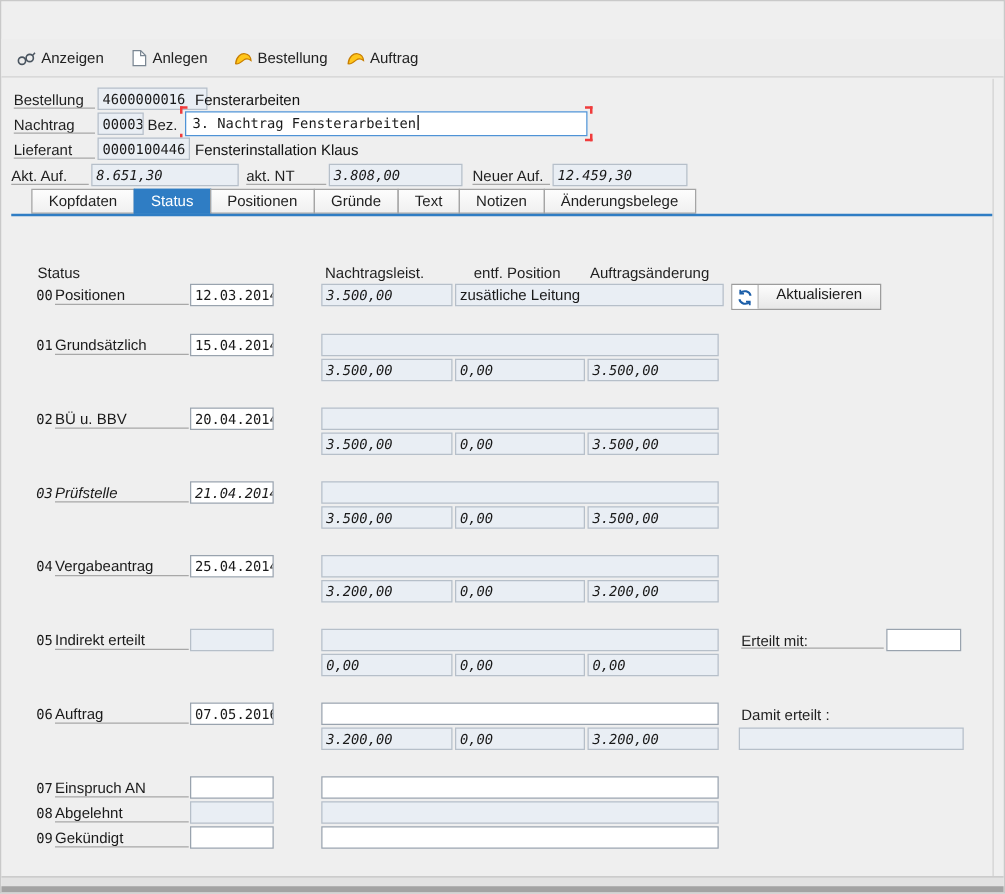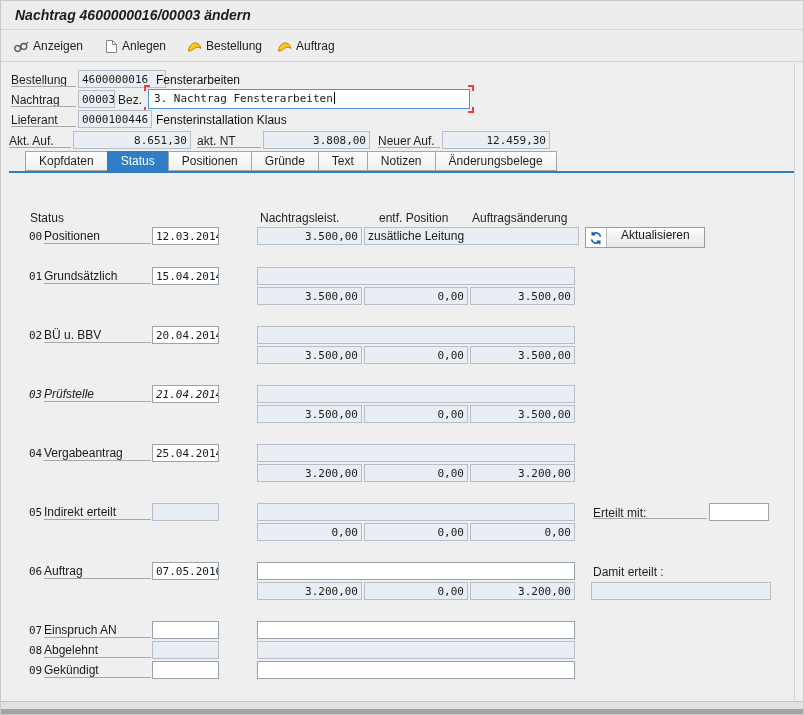--- a/index.html
+++ b/index.html
@@ -14,21 +14,21 @@
   .titlebar .title{position:absolute;left:14px;top:6px;font-size:14px;font-weight:bold;font-style:italic;color:#1c1c1c;}
   .toolbar{position:absolute;left:0;top:30px;right:0;height:31px;background:#ededed;border-bottom:1px solid #d2d2d2;padding-left:40px;}
   .tbtn{position:absolute;top:5px;height:20px;display:inline-flex;align-items:center;gap:4px;padding:0 4px;font-size:12px;color:#222;cursor:default;}
   .tbtn svg{display:block;}
   
   .field{position:absolute;height:18px;border:1px solid #aeb7c1;background:#fff;
          font-family:"DejaVu Sans Mono",monospace;font-size:11px;line-height:15px;padding:1px 3px;
          white-space:nowrap;overflow:hidden;}
   .ro{background:#e9eef4;border-color:#b6bfc9;}
   .wf{background:#ffffff;border-color:#99a3ae;}
-  .amt{text-align:right;}
+  .amt{font-style:italic;}
   .lbl{position:absolute;font-size:12px;color:#1f1f1f;white-space:nowrap;}
   .uline{position:absolute;border-bottom:1px solid #a8a8a8;height:1px;}
   .plain{position:absolute;font-size:12px;color:#111;white-space:nowrap;}
   
   .focus-wrap{position:absolute;}
   .focus-input{position:absolute;inset:0;border:1px solid #4f93d6;background:#fff;
          font-family:"DejaVu Sans Mono",monospace;font-size:11px;line-height:17px;padding:0 5px;white-space:nowrap;}
   .cursor{display:inline-block;width:1px;height:12px;background:#000;vertical-align:-2px;margin-left:1px;}
   .corner{position:absolute;width:6px;height:6px;}
   .corner.tl{left:-4px;top:-4px;border-left:2px solid #f03c3c;border-top:2px solid #f03c3c;}
@@ -60,23 +60,20 @@
   
   .rightedge{position:absolute;top:62px;bottom:13px;left:793px;width:1px;background:#d2d2d2;}
   .bottombar{position:absolute;left:0;right:0;bottom:0;height:13px;background:#e2e2e2;border-top:1px solid #c3c3c3;}
   .bottombar .dark{position:absolute;left:0;right:0;bottom:0;height:5px;background:#a3a3a3;}
 </style>
 </head>
 <body>
 
 <div class="window">
 
-  <div class="titlebar">
-    <div class="title">Nachtrag 4600000016/00003 ändern</div>
-  </div>
 
   <div class="toolbar">
     <div class="tbtn" style="left:8px;">
       <span>
           <svg width="16" height="14" viewBox="0 0 16 14">
             <path d="M13.2 5.2 L15 3.2" stroke="#4a5560" stroke-width="1.2" fill="none"></path>
             <circle cx="4.6" cy="9.6" r="2.9" fill="none" stroke="#4a5560" stroke-width="1.3"></circle>
             <circle cx="10.8" cy="7.4" r="2.9" fill="none" stroke="#4a5560" stroke-width="1.3"></circle>
             <path d="M7.2 8.7 L8.1 8.3" stroke="#4a5560" stroke-width="1.2"></path>
           </svg>

